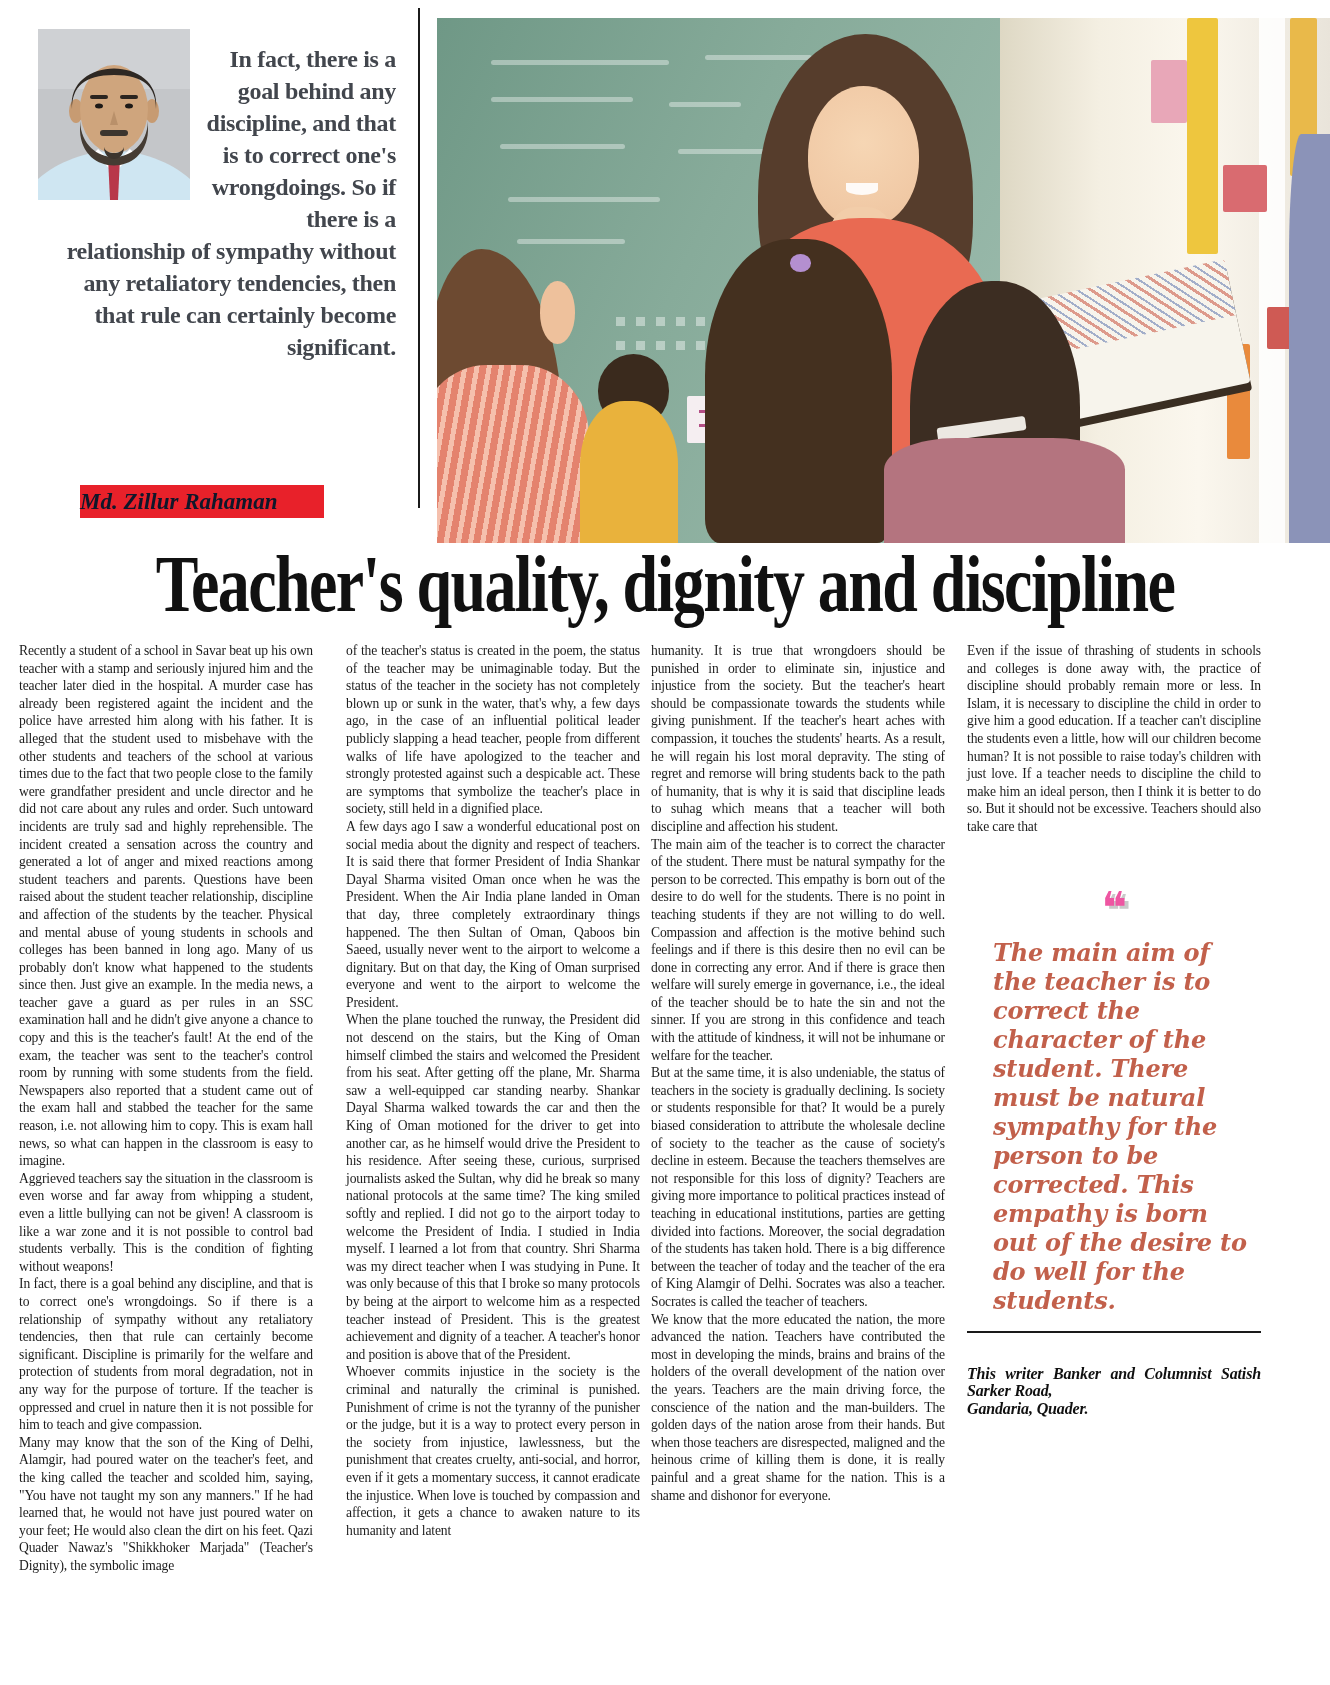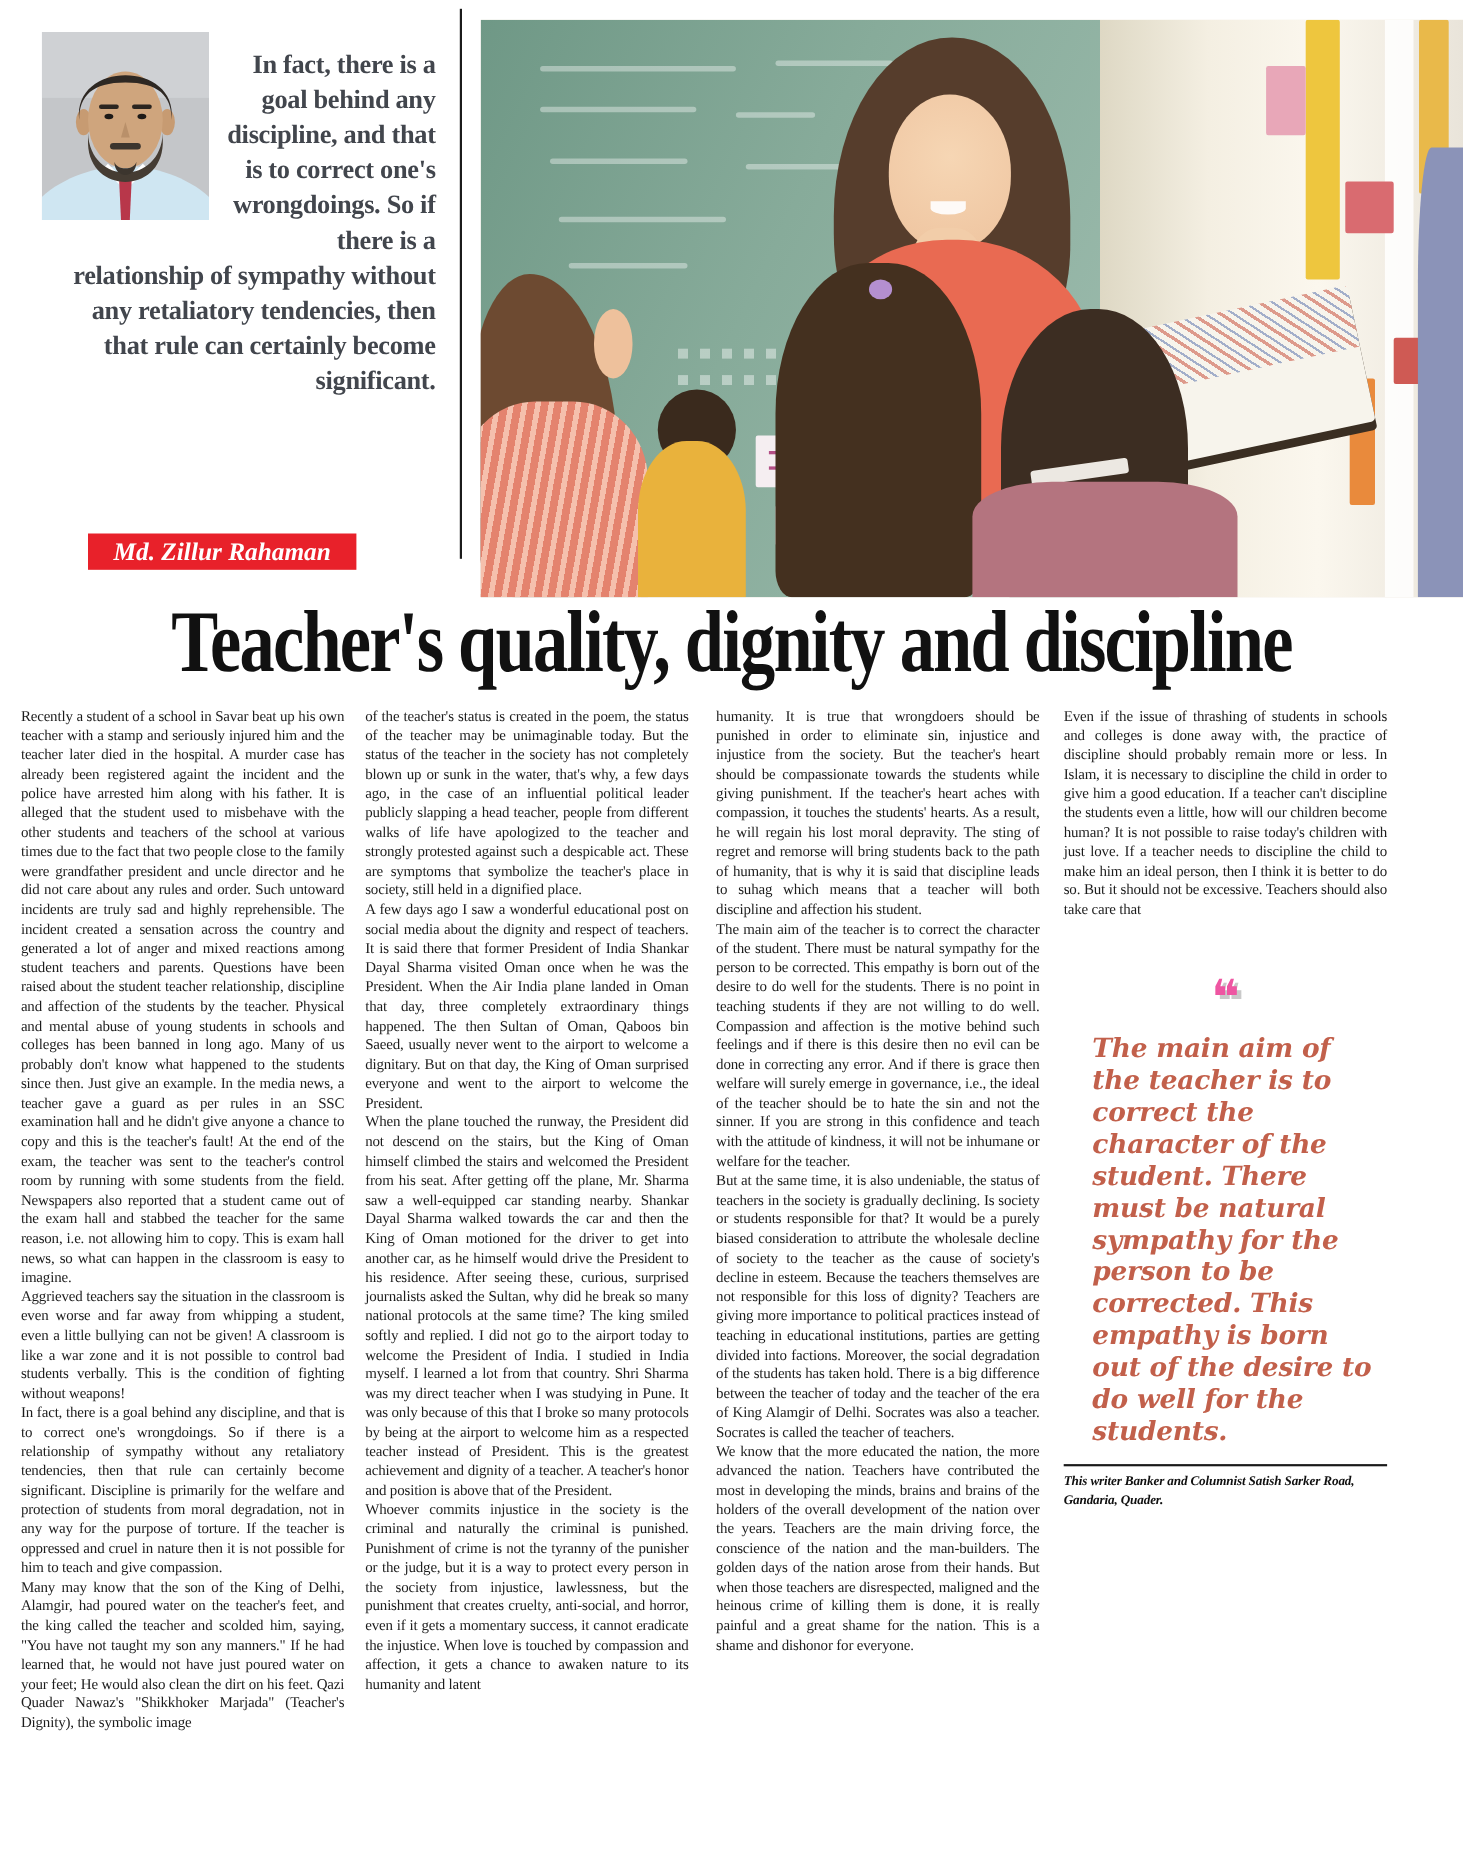--- a/index.html
+++ b/index.html
@@ -8,21 +8,21 @@
 
   
   .intro{position:absolute;left:38px;top:29px;width:358px;}
   .portrait{float:left;width:152px;height:171px;margin:0 10px 10px 0;}
   .portrait svg{display:block;width:100%;height:100%;}
   .lead-quote{padding-top:14px;text-align:right;font-weight:bold;font-size:24px;line-height:32px;
               letter-spacing:-0.3px;color:var(--lead_quote_ink,#42464d);}
 
   
   .byline-box{position:absolute;left:80px;top:485px;width:244px;height:33px;background:var(--accent_red,#e8212a);
-              color:#ffffff;font-style:italic;font-weight:bold;font-size:23px;line-height:33px;text-align:center;}
+              color:#0f172a;font-style:italic;font-weight:bold;font-size:23px;line-height:33px;}
 
   
   .divider-v{position:absolute;left:418px;top:8px;width:2px;height:500px;background:#1b1b1b;}
 
   
   .photo{position:absolute;left:437px;top:18px;width:893px;height:525px;overflow:hidden;background:#efe9dc;}
   .photo *{position:absolute;}
   .board{left:0;top:0;width:63%;height:100%;background:linear-gradient(115deg,#6f9886 0%,#87ab9a 45%,#9dbcae 100%);}
   .chalk{background:rgba(255,255,255,.38);height:5px;border-radius:3px;}
   .chalk-strip{height:9px;background-image:repeating-linear-gradient(90deg,rgba(255,255,255,.42) 0 9px,transparent 9px 20px);}
@@ -59,34 +59,34 @@
 
   
   .headline{position:absolute;left:0;top:538px;width:1330px;margin:0;text-align:center;white-space:nowrap;
             font-weight:bold;font-size:80px;line-height:92px;letter-spacing:-2px;color:var(--headline_ink,#111);
             transform:scaleX(.8);}
 
   
   .col{position:absolute;top:642px;width:294px;font-size:13.6px;line-height:17.6px;letter-spacing:-0.15px;
        text-align:justify;color:var(--body_ink,#1c1c1c);}
   .col p{margin:0;}
-  .col1{left:19px;} .col2{left:332px;} .col3{left:651px;} .col4{left:967px;}
+  .col1{left:19px;} .col2{left:346px;} .col3{left:651px;} .col4{left:967px;}
 
   
   .pullquote{margin-top:52px;}
   .pq-icon{text-align:center;font-family:"DejaVu Sans",sans-serif;font-weight:bold;font-size:44px;line-height:40px;
            color:var(--quote_mark_pink,#ee56a2);text-shadow:4px 3px 0 #c9c9c9;}
   .pq-text{margin-top:10px;padding:0 4px 0 26px;font-family:"DejaVu Serif",serif;font-weight:bold;font-style:italic;
            font-size:24px;line-height:29px;text-align:left;letter-spacing:-0.2px;
            color:var(--pull_quote_ink,#c2604b);}
 
   
   .tail{margin-top:112px;}
   .foot-rule{margin-top:16px;border-top:2px solid #1a1a1a;width:100%;}
-  .byline-foot{margin-top:5px;font-weight:bold;font-style:italic;font-size:12px;line-height:17.8px;color:#101010;}
+  .byline-foot{margin-top:32px;font-weight:bold;font-style:italic;font-size:16px;line-height:17.8px;color:#101010;}
 </style>
 </head>
 <body>
 
 <div class="page">
 
   <div class="intro">
     <div class="portrait">
       <svg viewBox="0 0 152 171" xmlns="http://www.w3.org/2000/svg">
         <rect width="152" height="171" fill="#c4c6c9"></rect>

